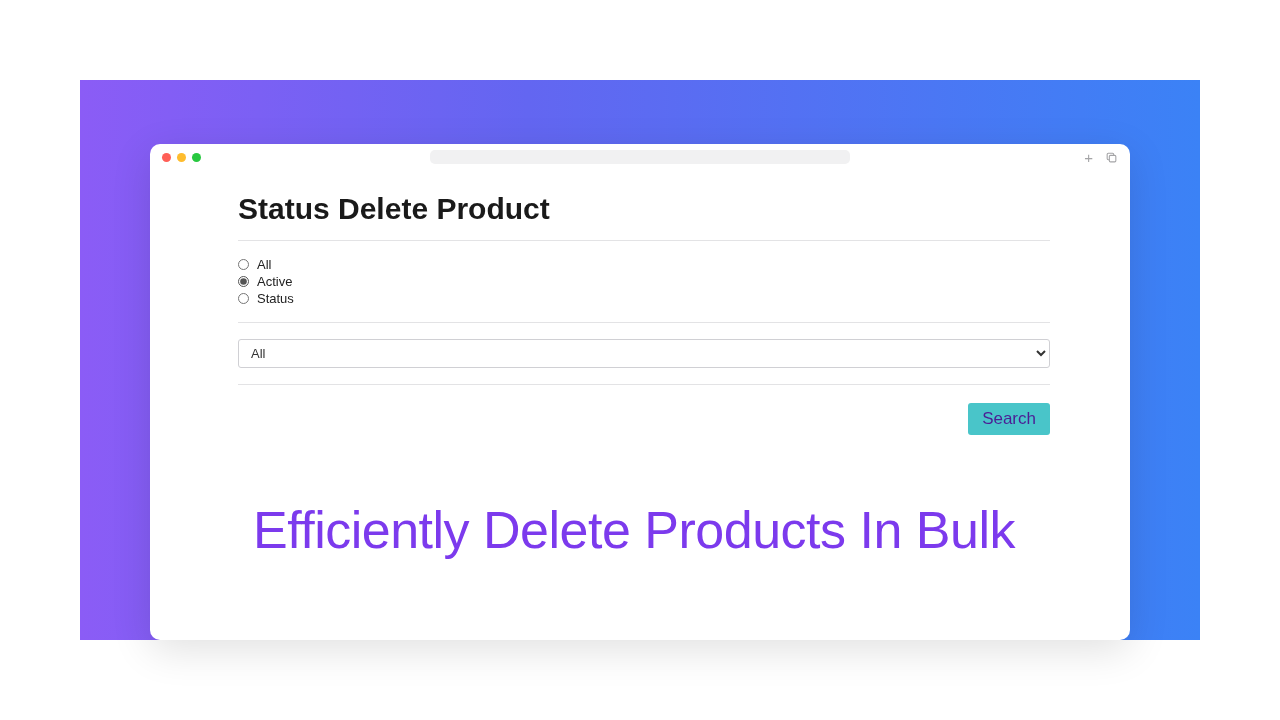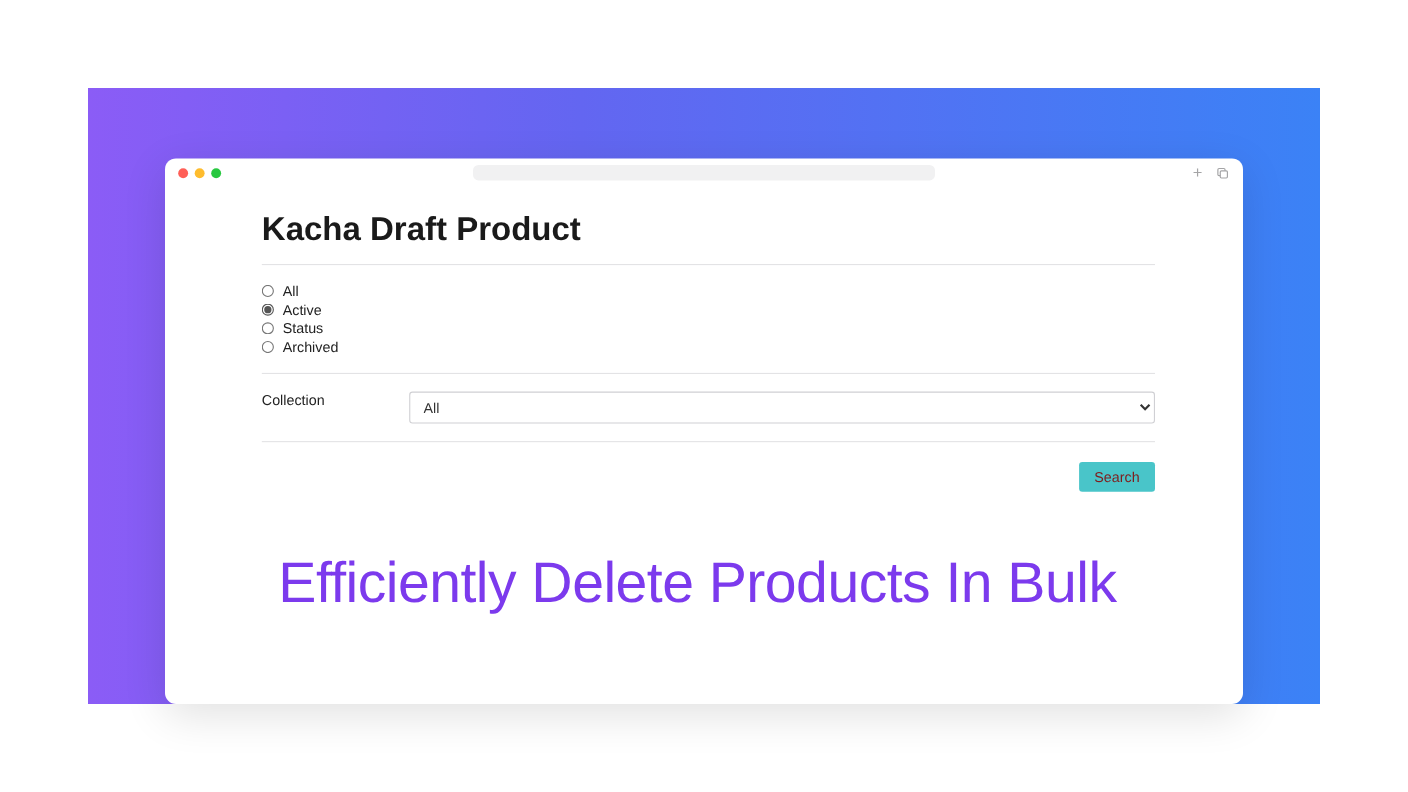--- a/index.html
+++ b/index.html
@@ -121,24 +121,24 @@
     background: #fff;
     color: #333;
   }
   .actions {
     display: flex;
     justify-content: flex-end;
     padding-top: 18px;
   }
   .search-btn {
     background: #49c5c9;
-    color: #7f1d1d;
+    color: #4c1d95;
     border: none;
     padding: 6px 14px;
-    font-size: 13px;
+    font-size: 17px;
     border-radius: 3px;
     cursor: pointer;
   }
   .tagline {
     position: absolute;
     left: 80px;
     top: 500px;
     width: 1108px;
     text-align: center;
     font-size: 52px;
@@ -165,48 +165,43 @@
       <span class="copy-icon">
         <svg width="13" height="13" viewBox="0 0 24 24" fill="none" stroke="#a4a4a6" stroke-width="2">
           <rect x="8" y="8" width="12" height="12" rx="2"></rect>
           <path d="M16 8V6a2 2 0 0 0-2-2H6a2 2 0 0 0-2 2v8a2 2 0 0 0 2 2h2"></path>
         </svg>
       </span>
     </div>
   </div>
 
   <div class="content">
-    <h1 class="page-title">Kacha Draft Product</h1>
+    <h1 class="page-title">Status Delete Product</h1>
     <hr class="sep">
 
     <div class="form-row">
       <div class="form-control radio-list">
         <label class="radio-item">
           <input type="radio" name="status" style="">
           <span>All</span>
         </label>
         <label class="radio-item">
           <input type="radio" name="status" checked="" style="">
           <span>Active</span>
         </label>
         <label class="radio-item">
           <input type="radio" name="status" style="">
           <span>Status</span>
         </label>
-        <label class="radio-item">
-          <input type="radio" name="status" style="">
-          <span>Archived</span>
-        </label>
       </div>
     </div>
 
     <hr class="sep">
 
     <div class="form-row">
-      <div class="form-label">Collection</div>
       <div class="form-control select-wrap">
         <select>
           <option>All</option>
         </select>
       </div>
     </div>
 
     <hr class="sep">
 
     <div class="actions">

